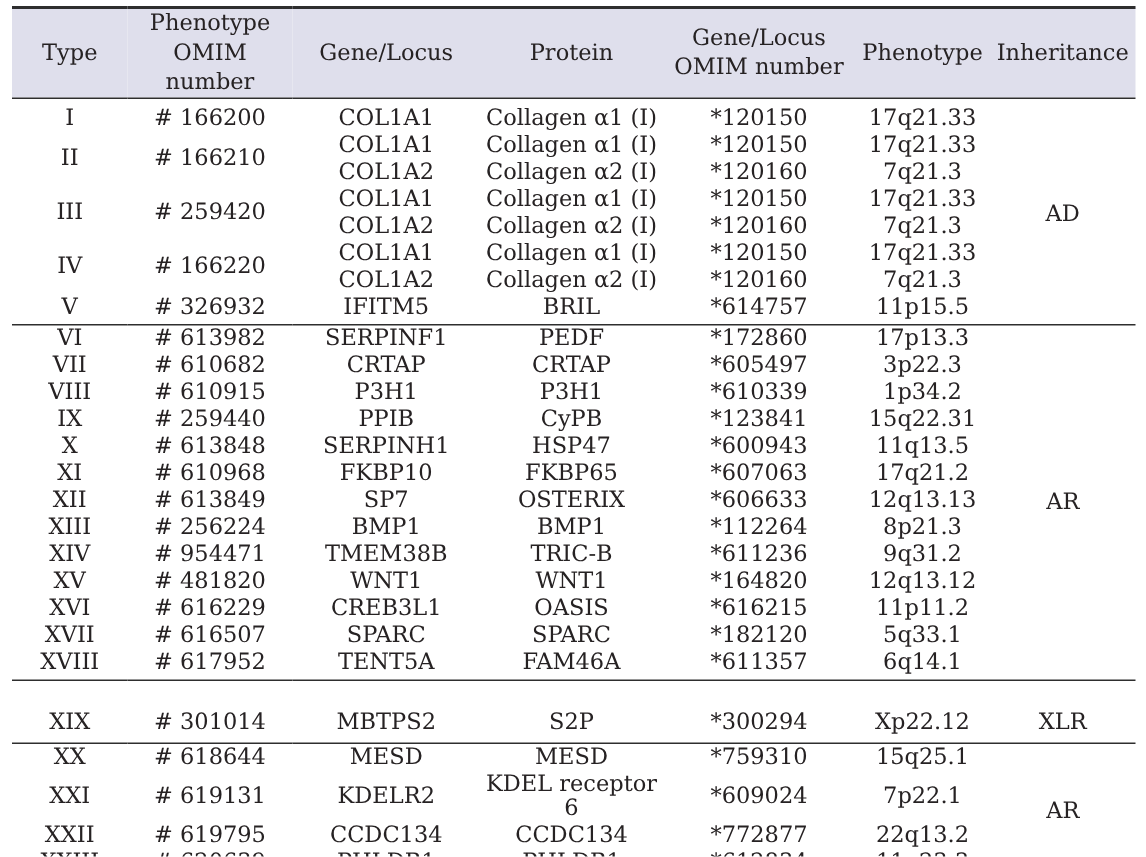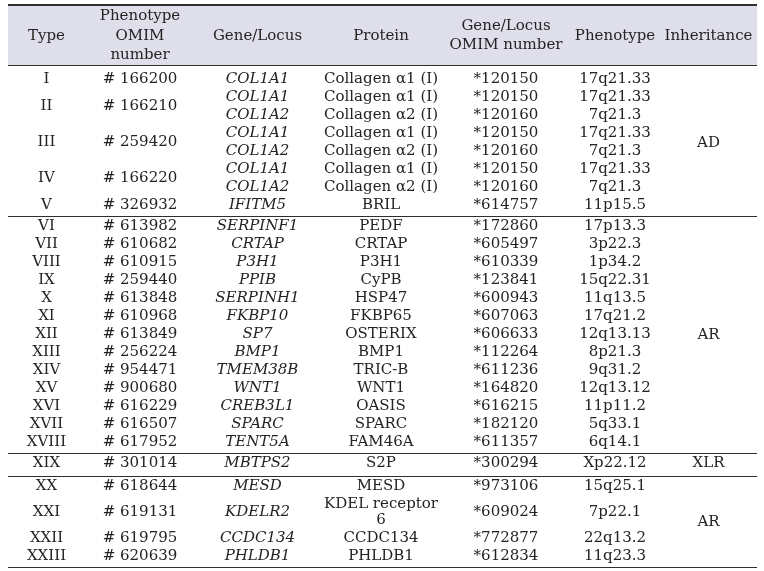--- a/index.html
+++ b/index.html
@@ -41,22 +41,22 @@
   tbody td {
     font-size: 15px;
     text-align: center;
     vertical-align: middle;
     padding: 1px 0;
     line-height: 16px;
   }
   tbody tr:first-child td { padding-top: 4px; }
   tr.section-start td { border-top: 1px solid var(--border-color, #2e2e2e); padding-top: 0; }
   tr.section-end td { padding-bottom: 4px; }
-  tr.tall td { padding-top: 0; padding-bottom: 6px; }
-  td.gene { font-style: italic; }
+  tr.tall td { padding-top: 19px; padding-bottom: 6px; }
+  td.gene { }
 </style>
 </head>
 <body>
 
 <div class="page">
   <table class="oi-table">
     <colgroup>
       <col class="c-type">
         <col class="c-phen">
         <col class="c-gene">
@@ -220,21 +220,21 @@
         <tr>
           <td>XIV</td>
           <td># 954471</td>
           <td class="gene">TMEM38B</td>
           <td>TRIC-B</td>
           <td>*611236</td>
           <td>9q31.2</td>
         </tr>
         <tr>
           <td>XV</td>
-          <td># 900680</td>
+          <td># 481820</td>
           <td class="gene">WNT1</td>
           <td>WNT1</td>
           <td>*164820</td>
           <td>12q13.12</td>
         </tr>
         <tr>
           <td>XVI</td>
           <td># 616229</td>
           <td class="gene">CREB3L1</td>
           <td>OASIS</td>
@@ -264,21 +264,21 @@
           <td>S2P</td>
           <td>*300294</td>
           <td>Xp22.12</td>
           <td>XLR</td>
         </tr>
         <tr class="section-start">
           <td>XX</td>
           <td># 618644</td>
           <td class="gene">MESD</td>
           <td>MESD</td>
-          <td>*973106</td>
+          <td>*759310</td>
           <td>15q25.1</td>
           <td rowspan="4">AR</td>
         </tr>
         <tr>
           <td>XXI</td>
           <td># 619131</td>
           <td class="gene">KDELR2</td>
           <td>KDEL receptor 6</td>
           <td>*609024</td>
           <td>7p22.1</td>

